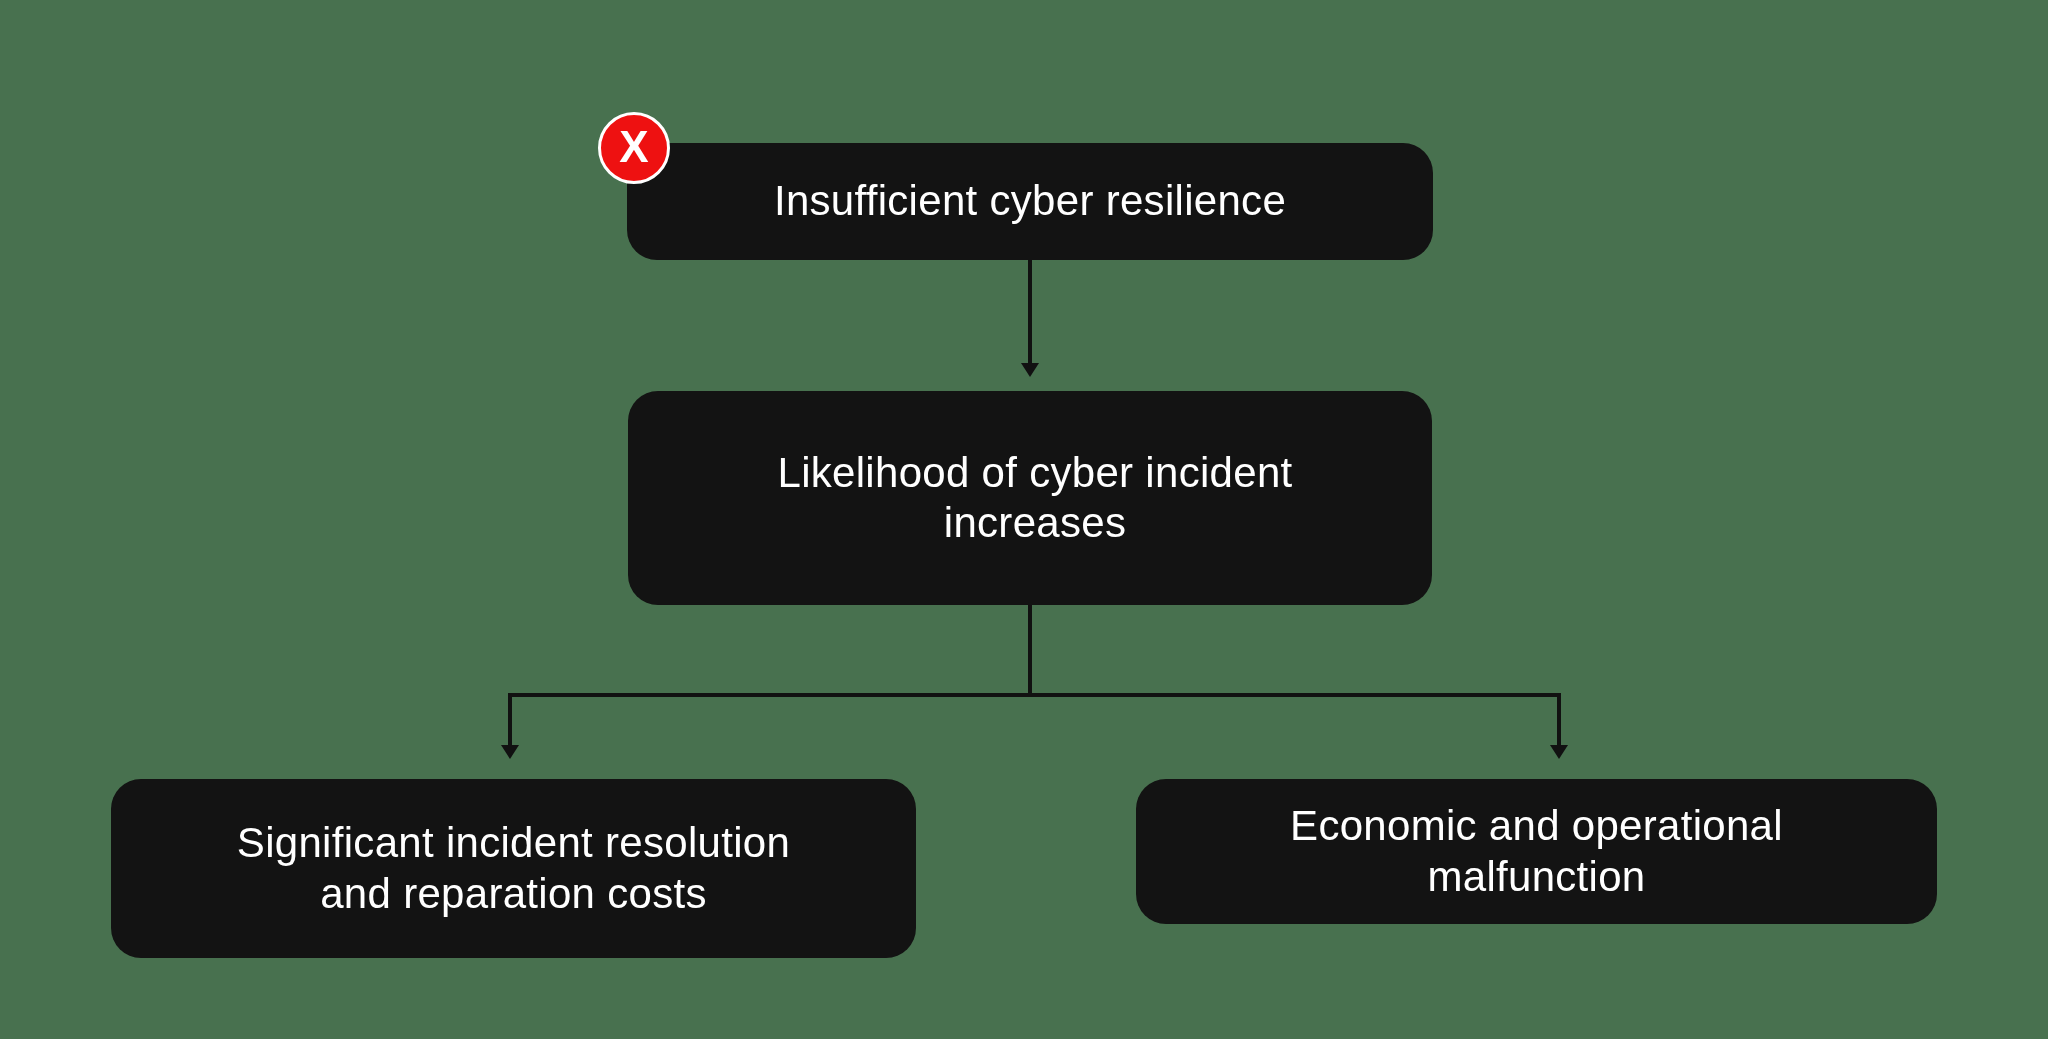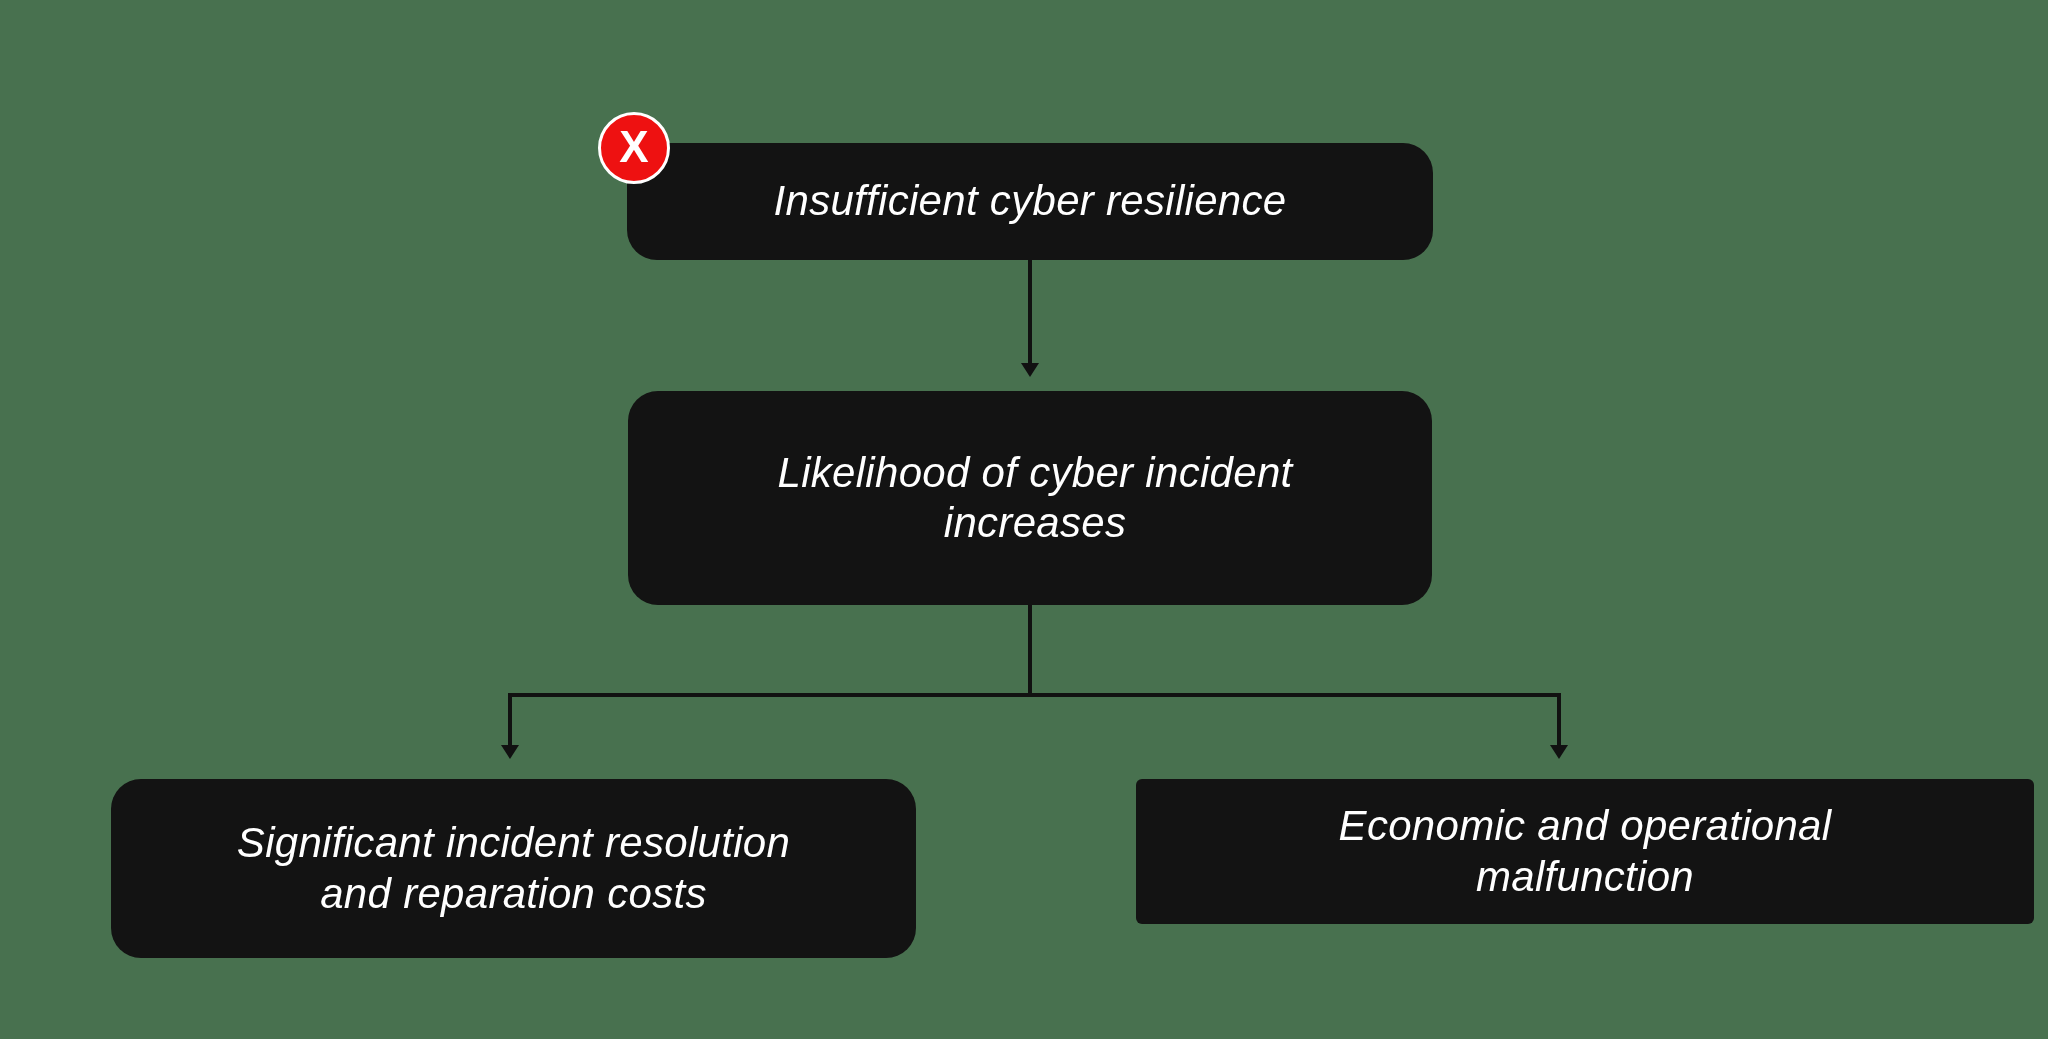--- a/index.html
+++ b/index.html
@@ -33,26 +33,25 @@
     justify-content: center;
     text-align: center;
   }
   .node-label {
     color: var(--node-text);
     font-size: 42px;
     line-height: 1.2;
     letter-spacing: 0.3px;
     white-space: pre-line;
     font-weight: 400;
-    font-style: italic;
   }
   .node-root   { left: 627px;  top: 143px; width: 806px; height: 117px; }
   .node-middle { left: 628px;  top: 391px; width: 804px; height: 214px; padding-left: 10px; }
   .node-bl     { left: 111px;  top: 779px; width: 805px; height: 179px; }
-  .node-br     { left: 1136px; top: 779px; width: 898px; height: 145px; border-radius: 6px; }
+  .node-br     { left: 1136px; top: 779px; width: 801px; height: 145px; }
 
   .badge {
     position: absolute;
     left: 598px; top: 112px;
     width: 72px; height: 72px;
     background: var(--badge-fill);
     border: 3px solid var(--badge-ring);
     border-radius: 50%;
     display: flex;
     align-items: center;

